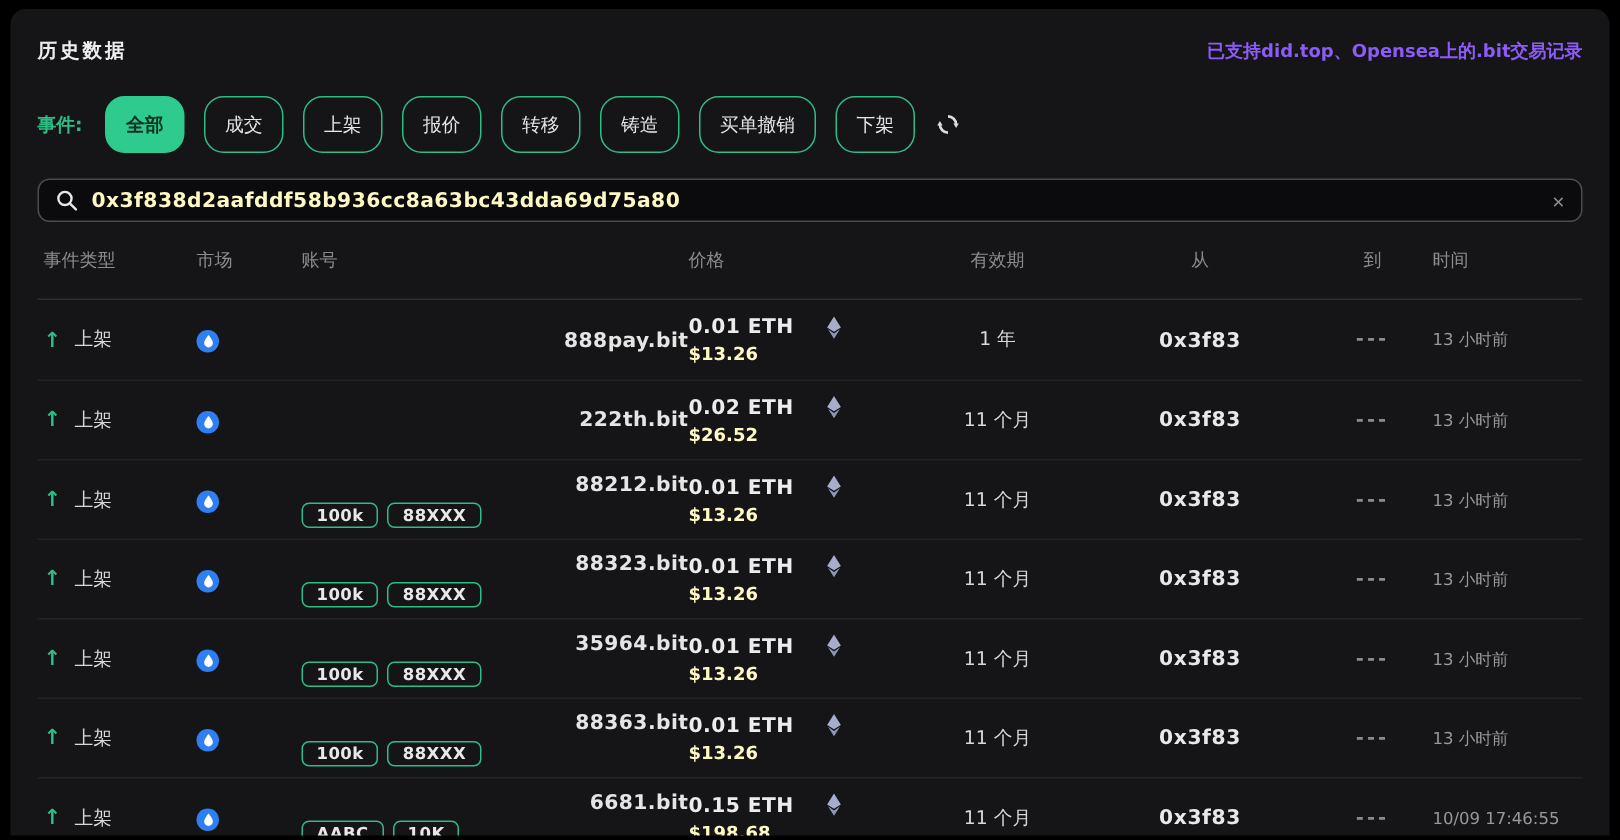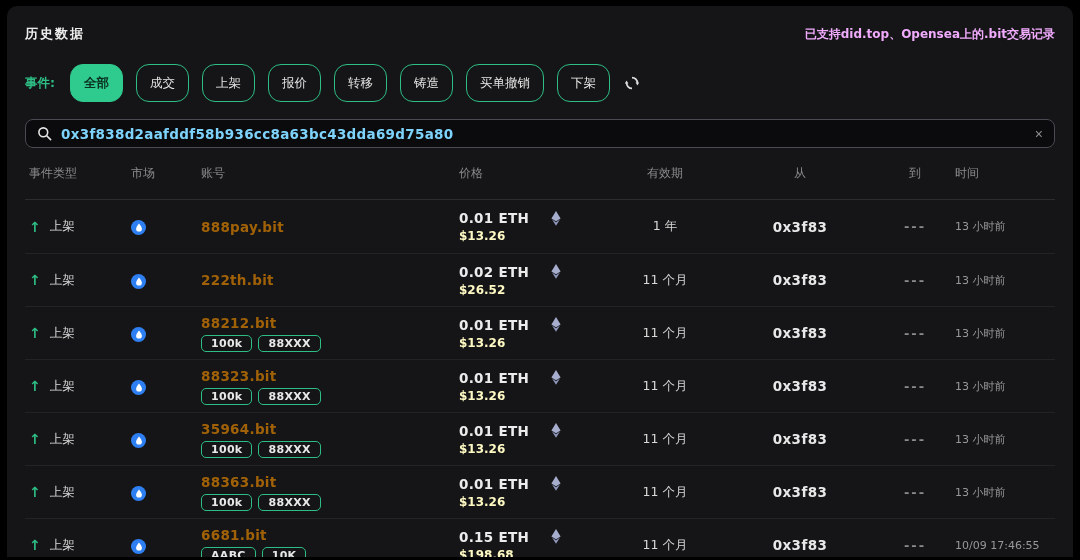--- a/index.html
+++ b/index.html
@@ -8,38 +8,38 @@
     position:relative; width:1080px; height:560px; background:#000;
     overflow:hidden; font-family:"DejaVu Sans","Liberation Sans",sans-serif;
   }
   .panel {
     position:absolute; left:7px; right:7px; top:6px; bottom:3px;
     background:#151517; border-radius:10px 10px 0 0; padding:0 10px; overflow:hidden;
   }
   
   .top-row { display:flex; justify-content:space-between; align-items:center; padding:19px 8px 0 8px; }
   .page-title { font-size:13px; font-weight:bold; color:#ededed; letter-spacing:2px; }
-  .support-note { font-size:12px; font-weight:600; color:#f0abfc; }
+  .support-note { font-size:12px; font-weight:600; color:#8b5cf6; }
   
   .filter-row { display:flex; align-items:center; gap:13px; margin:21px 8px 0 8px; }
   .filter-label { color:#2ebd85; font-weight:bold; font-size:12.5px; margin-right:2px; }
   .pill {
     height:38px; padding:0 13px; border-radius:13px; border:1px solid #2ebd85;
     background:transparent; color:#e6e6e6; font-size:12.5px; display:flex;
     align-items:center; cursor:pointer; font-family:inherit; white-space:nowrap;
   }
   .pill.active { background:#2fca8e; border-color:#2fca8e; color:#0a3020; font-weight:bold; }
   .refresh-btn { background:none; border:none; cursor:pointer; margin-left:1px; display:flex; align-items:center; }
   
   .search-bar {
     margin:17px 8px 0 8px; height:29px; border:1px solid #4a4a52; border-radius:8px;
     background:#0b0b0d; display:flex; align-items:center; padding:0 11px; gap:9px;
   }
   .search-input {
-    flex:1; font-weight:600; font-size:13.5px; color:#7dd3fc; background:transparent;
+    flex:1; font-weight:600; font-size:13.5px; color:#fef9c3; background:transparent;
     border:none; outline:none; letter-spacing:.3px; font-family:inherit;
   }
   .clear-btn { background:none; border:none; color:#8f8f8f; font-size:14px; cursor:pointer; line-height:1; }
   
   .thead, .trow {
     display:grid; margin:0 8px;
     grid-template-columns:106px 70px 258px 146px 120px 150px 80px 1fr;
     align-items:center;
   }
   .thead { height:52px; color:#8b8b8f; font-size:12px; border-bottom:1px solid #2c2c30; }
@@ -47,21 +47,21 @@
   .trow:first-child { border-top:none; }
   .th.center, .cell.center { text-align:center; }
   .th.right, .cell.right { text-align:left; padding-right:14px; }
   .c-event { display:flex; align-items:center; gap:9px; padding-left:4px; }
   .up-arrow { color:#2ebd85; font-weight:bold; font-size:14px; }
   .event-label { color:#d8d8d8; font-size:12.5px; }
   .market-badge {
     width:15px; height:15px; border-radius:50%; background:#2e80f2;
     display:inline-flex; align-items:center; justify-content:center;
   }
-  .account-name { color:#a16207; font-weight:bold; font-size:13.5px; letter-spacing:.3px; text-decoration:none; display:block; }
+  .account-name { color:#e5e5e5; font-weight:bold; font-size:13.5px; letter-spacing:.3px; text-decoration:none; display:block;text-align:right; }
   .tags { display:flex; gap:6px; margin-top:4px; }
   .tag {
     border:1px solid #2ebd85; border-radius:5px; padding:1px 9px; font-size:11px;
     font-weight:bold; color:#e8e8e8; letter-spacing:.3px;
   }
   .eth-line { display:flex; align-items:center; gap:22px; color:#ececec; font-weight:bold; font-size:13.5px; letter-spacing:.3px; }
   .usd { color:#fef9c3; font-weight:bold; font-size:12px; margin-top:3px; }
   .c-validity { color:#d8d8d8; font-size:12.5px; }
   .c-from { color:#e8e8e8; font-weight:bold; font-size:13.5px; letter-spacing:.4px; }
   .c-to { color:#8b8b8f; font-weight:bold; font-size:13px; letter-spacing:2px; }

